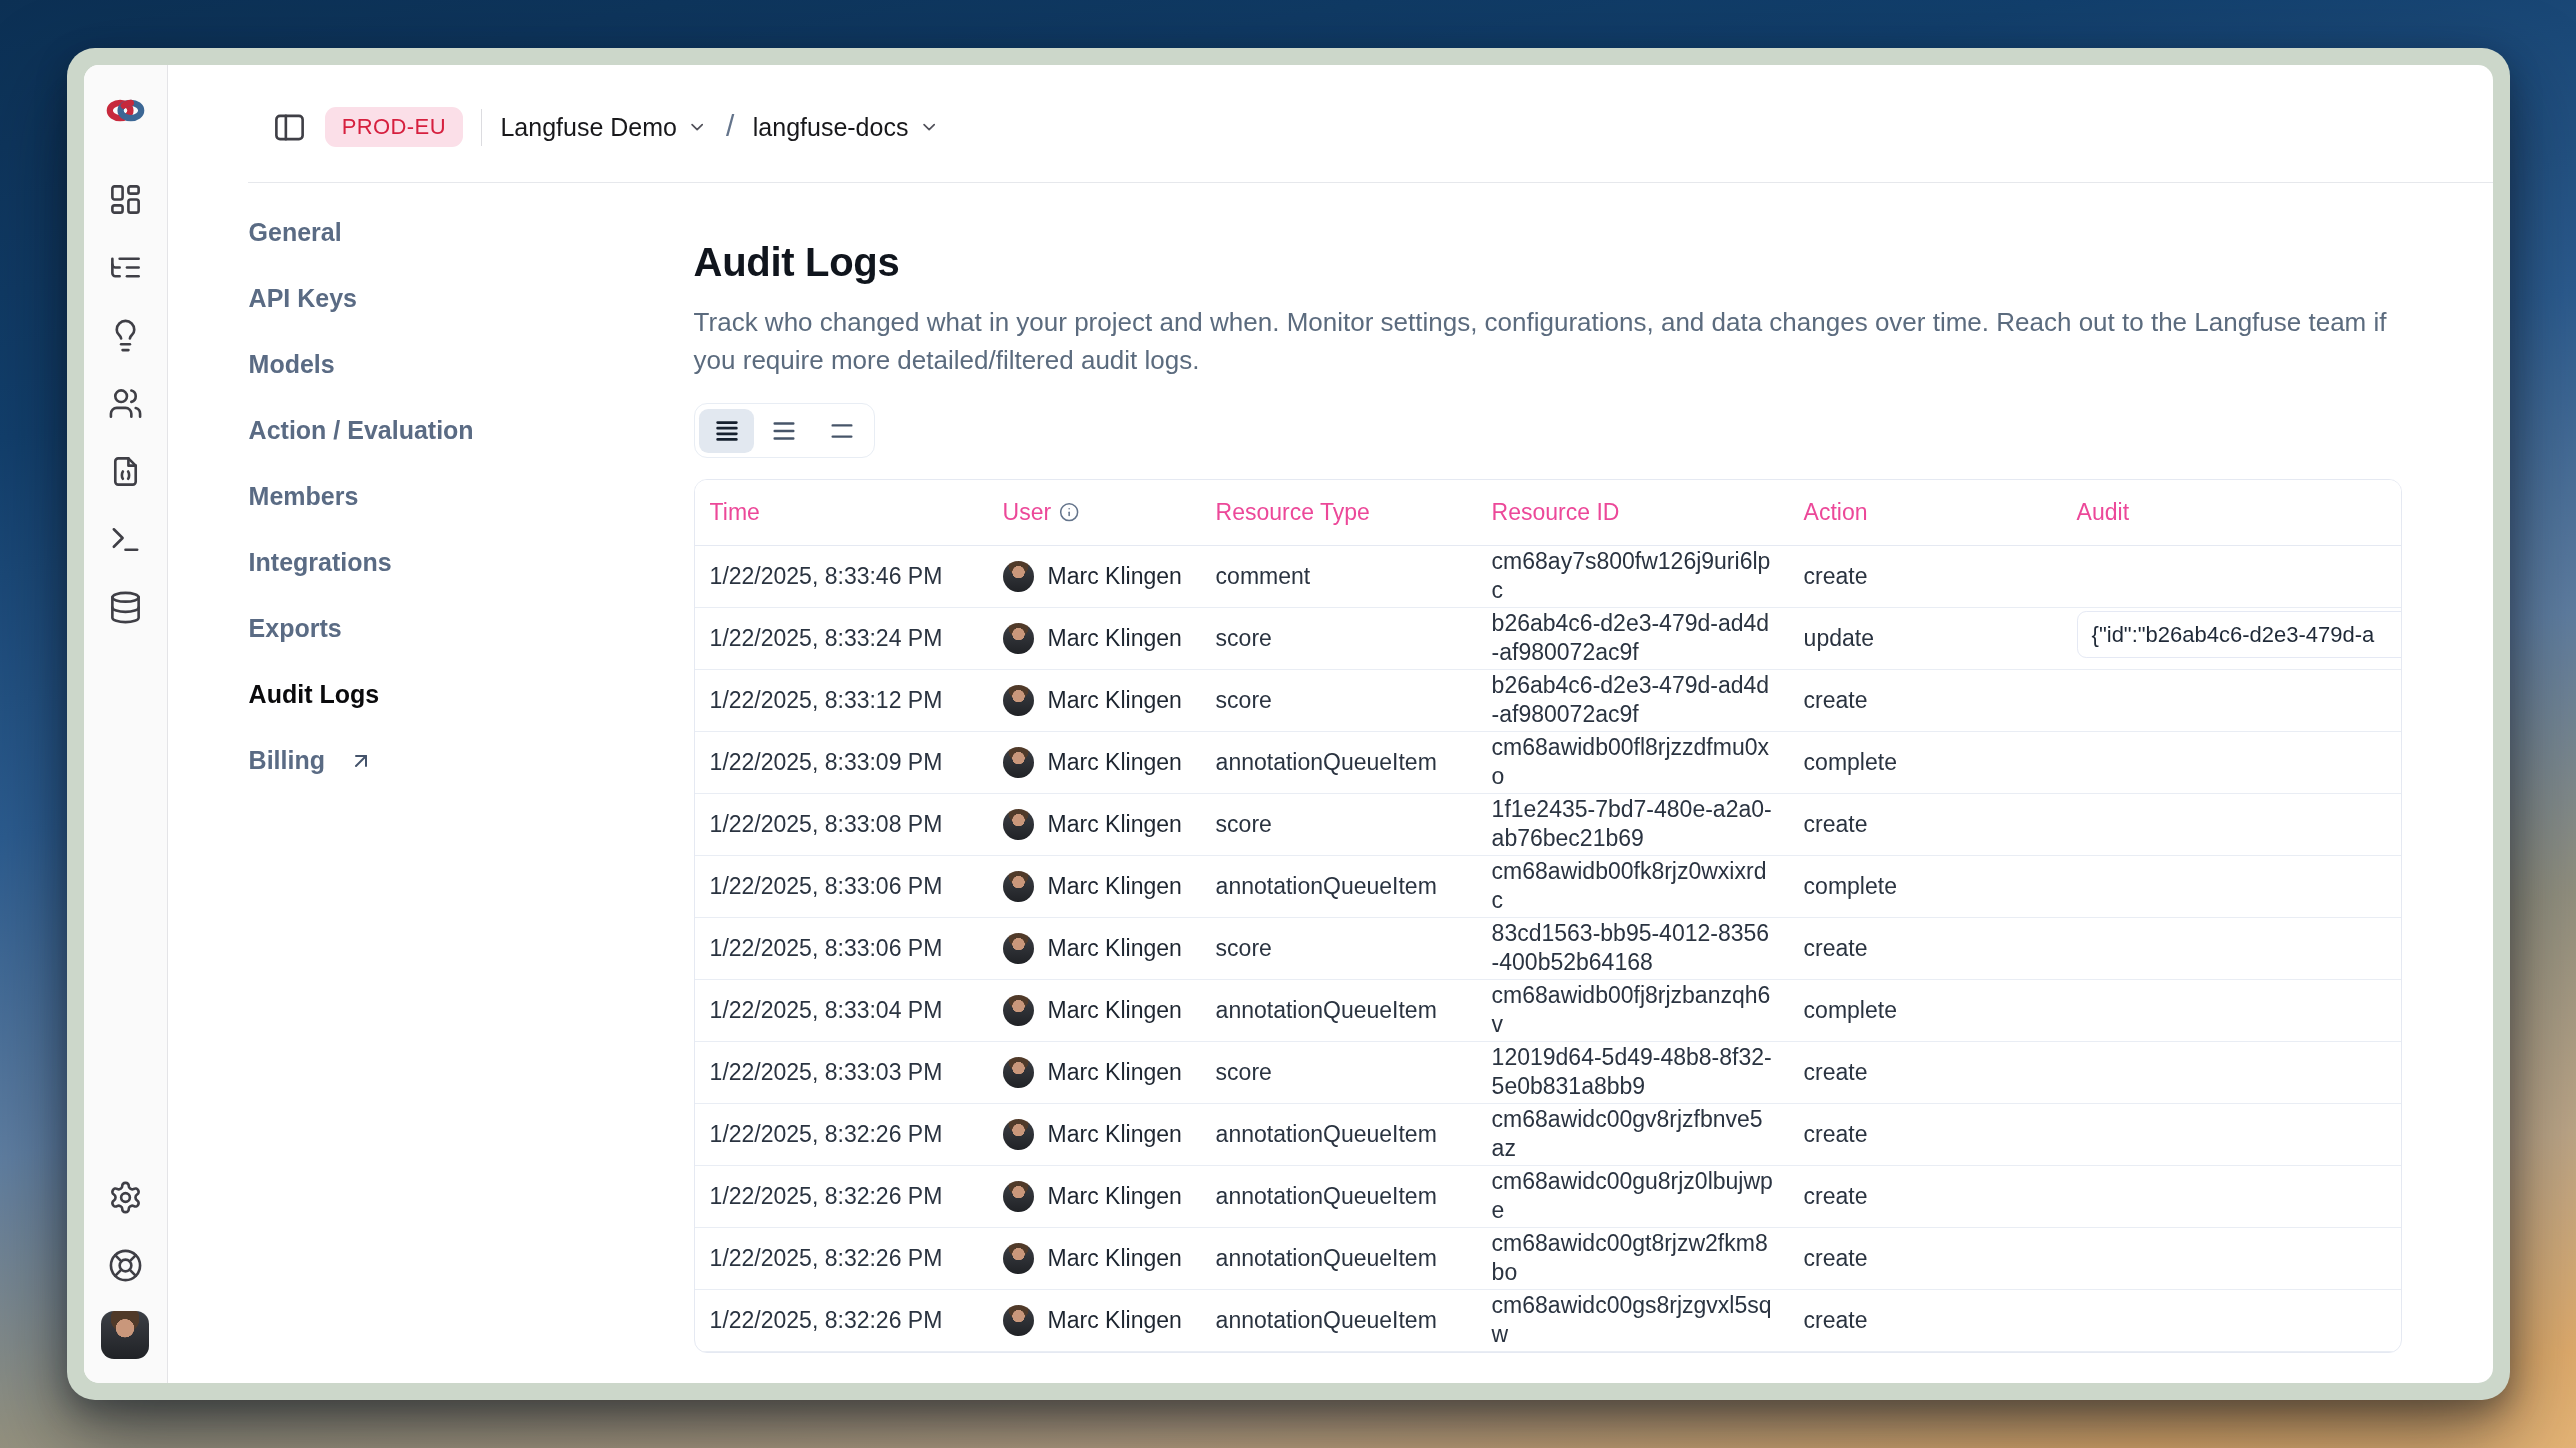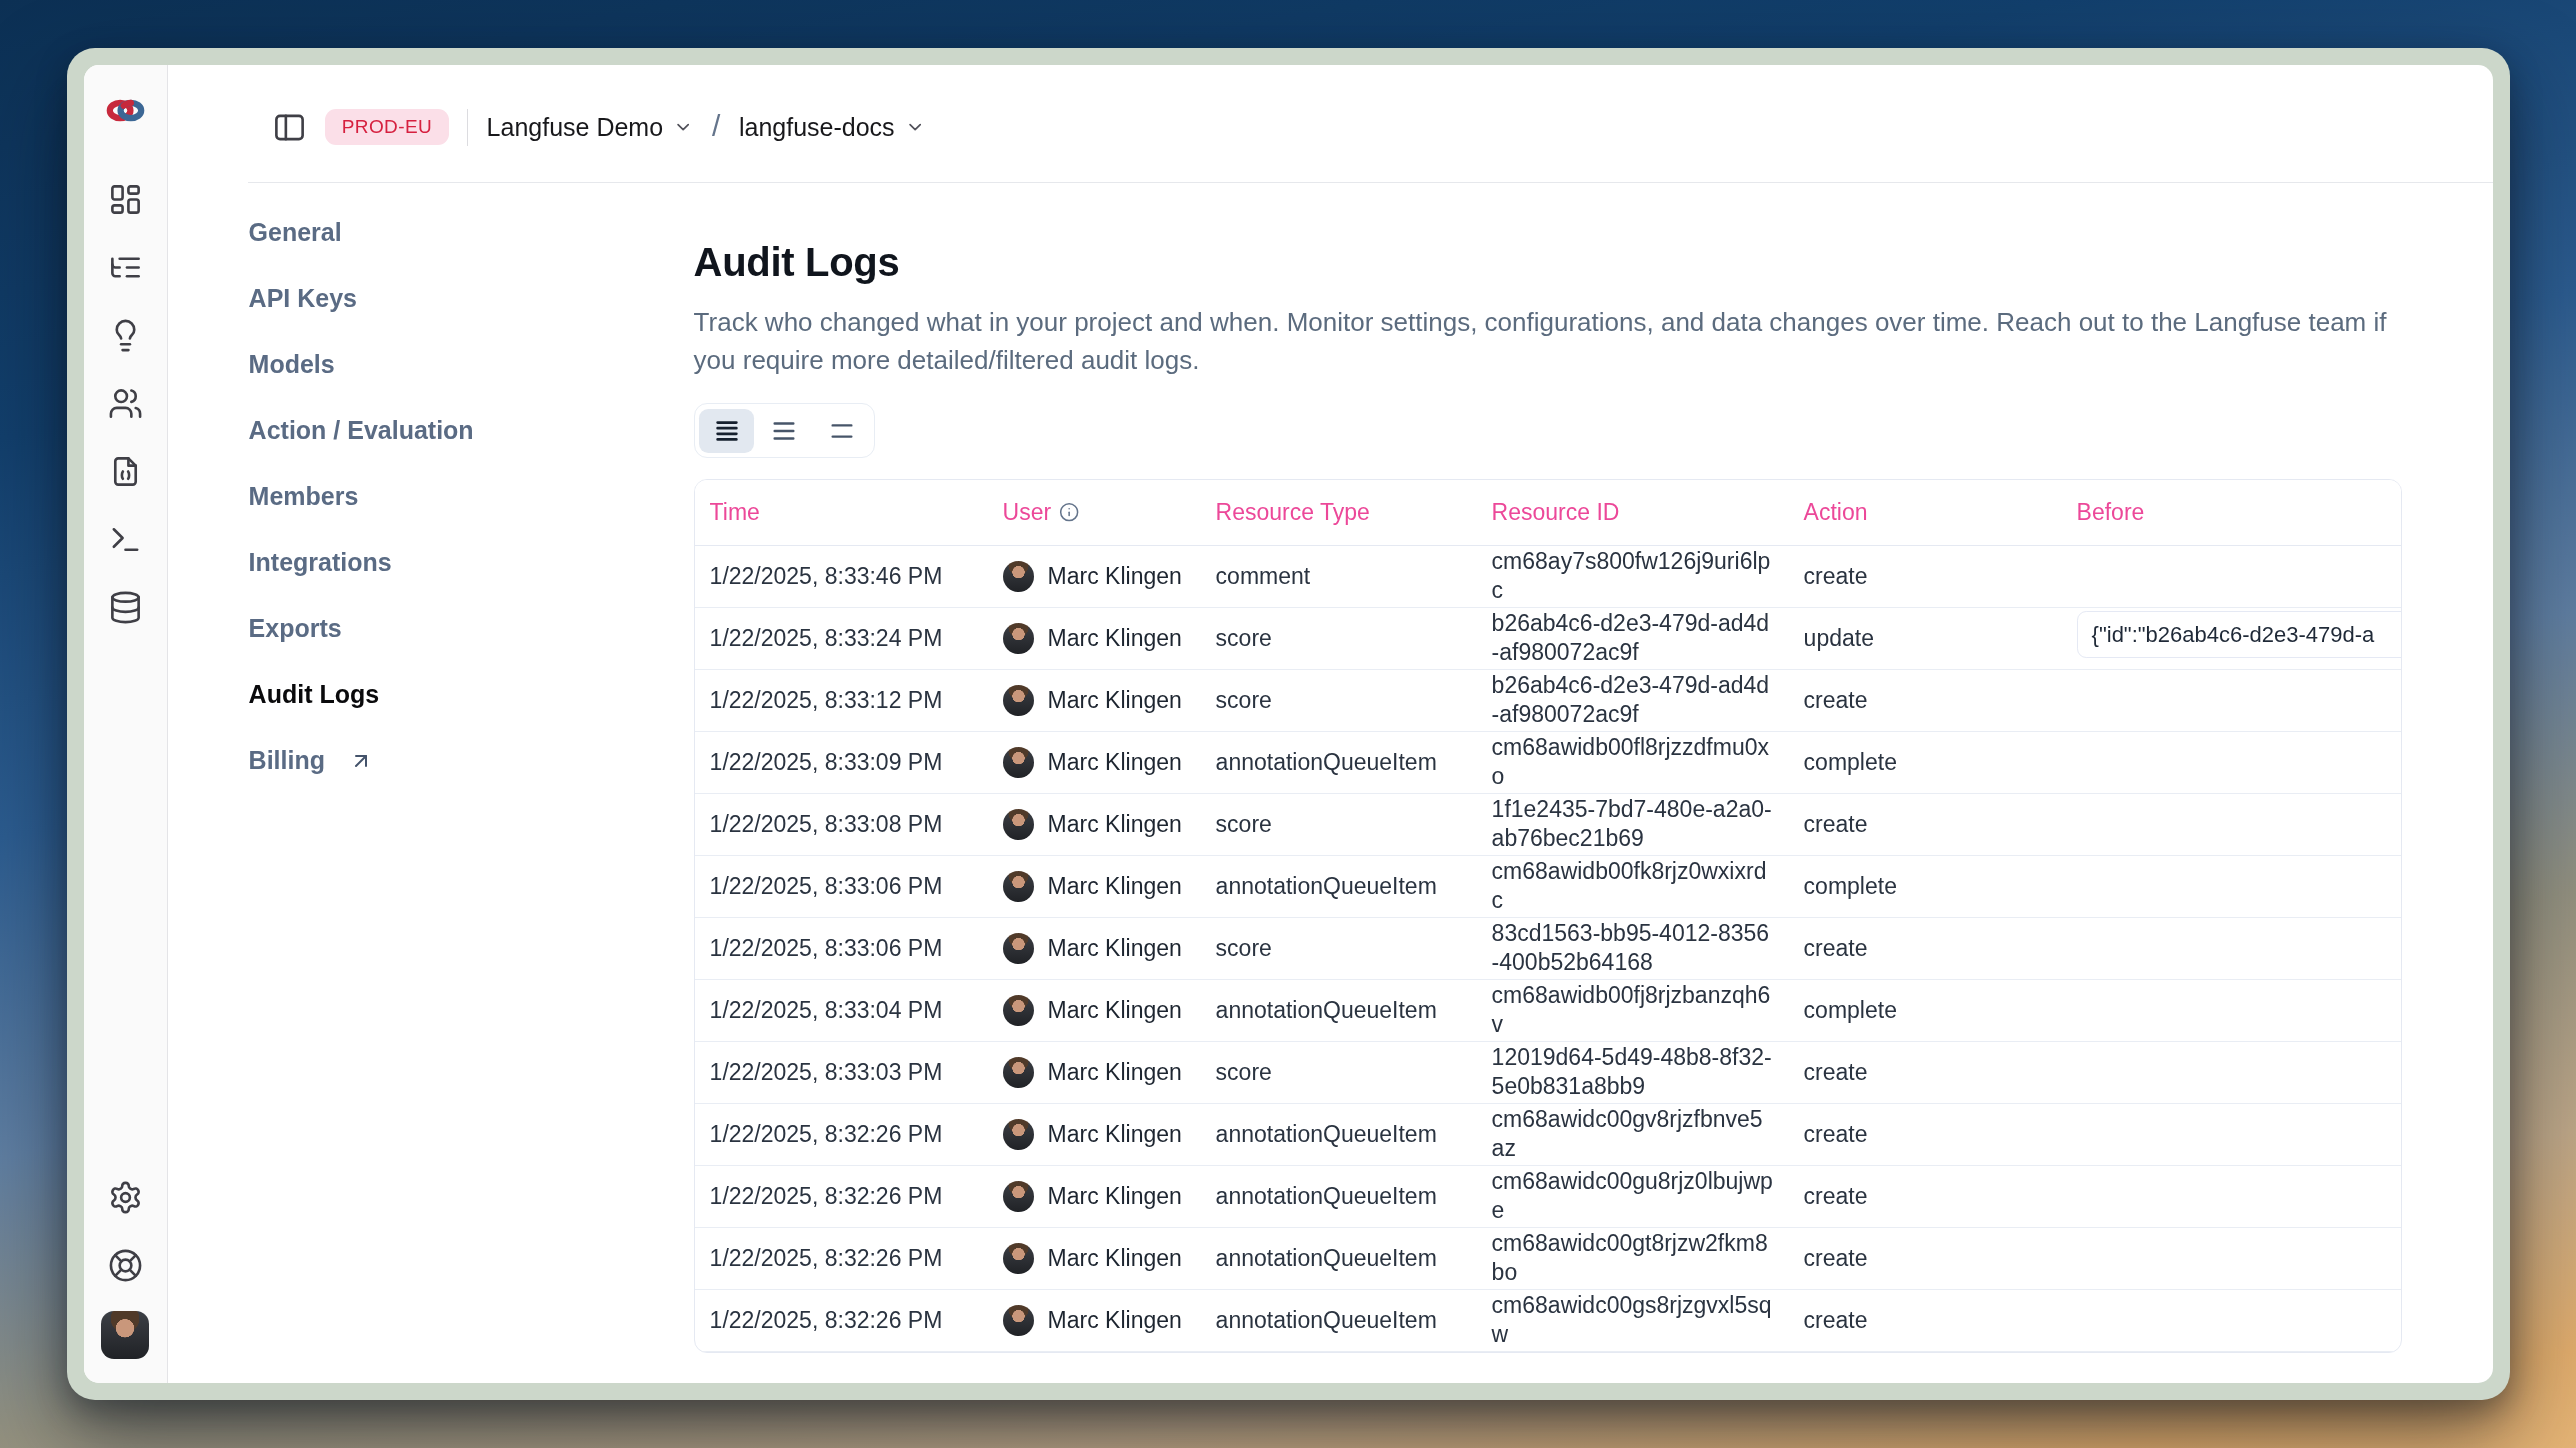--- a/index.html
+++ b/index.html
@@ -41,21 +41,21 @@
       radial-gradient(circle at 50% 16%,#503a29 0 30%,transparent 31%),
       linear-gradient(180deg,#3c3f45,#202226);
   }
   
   .main{flex:1;display:flex;flex-direction:column;min-width:0;}
   .page-header{padding:41px 16.6px 0 104px;}
   .breadcrumb{display:flex;align-items:center;gap:18.5px;height:43px;}
   .panel-btn{border:none;background:transparent;padding:0;color:#3f3f46;display:flex;cursor:pointer;}
   .panel-btn svg{width:35px;height:35px;}
   .badge{
-    background:#fbdfe8;color:#d6203f;font-size:19px;font-weight:500;
+    background:#fbdfe8;color:#d6203f;font-size:22px;font-weight:500;
     padding:7.4px 16.6px;border-radius:11px;letter-spacing:0.4px;
   }
   .bc-divider{width:0.9px;height:37px;background:#dcdce0;}
   .bc-item{display:flex;align-items:center;gap:10.2px;font-size:25px;color:#18181b;font-weight:500;cursor:pointer;background:none;border:none;padding:0;font-family:inherit;}
   .bc-item svg{width:20.3px;height:20.3px;color:#52525b;}
   .bc-slash{color:#64748b;font-size:30px;font-weight:300;transform:translateY(-0.9px);}
   .page-title{margin:20.3px 0 0;font-size:43px;line-height:52px;font-weight:700;color:#15171c;letter-spacing:-0.5px;}
   .header-rule{border-bottom:0.9px solid #e6e8ec;margin:33px 0 0 80px;}
   
   .content-row{flex:1;display:flex;padding:26px 0 0 81px;box-sizing:border-box;min-height:0;}
@@ -300,21 +300,21 @@
                         <svg viewBox="0 0 24 24" fill="none" stroke="currentColor" stroke-width="1.8" stroke-linecap="round" stroke-linejoin="round">
                             <circle cx="12" cy="12" r="10"></circle>
                             <line x1="12" y1="16" x2="12" y2="12"></line>
                             <line x1="12" y1="8" x2="12.01" y2="8"></line>
                           </svg>
                       </div>
                     </th>
                     <th>Resource Type</th>
                     <th>Resource ID</th>
                     <th>Action</th>
-                    <th>Before</th>
+                    <th>Audit</th>
                   </tr>
                 </thead>
                 <tbody id="rows">
                     <tr>
     <td class="c-time">1/22/2025, 8:33:46 PM</td>
     <td>
       <div class="user-wrap">
         <span class="avatar"></span>
         <span class="uname">Marc Klingen</span>
       </div>

